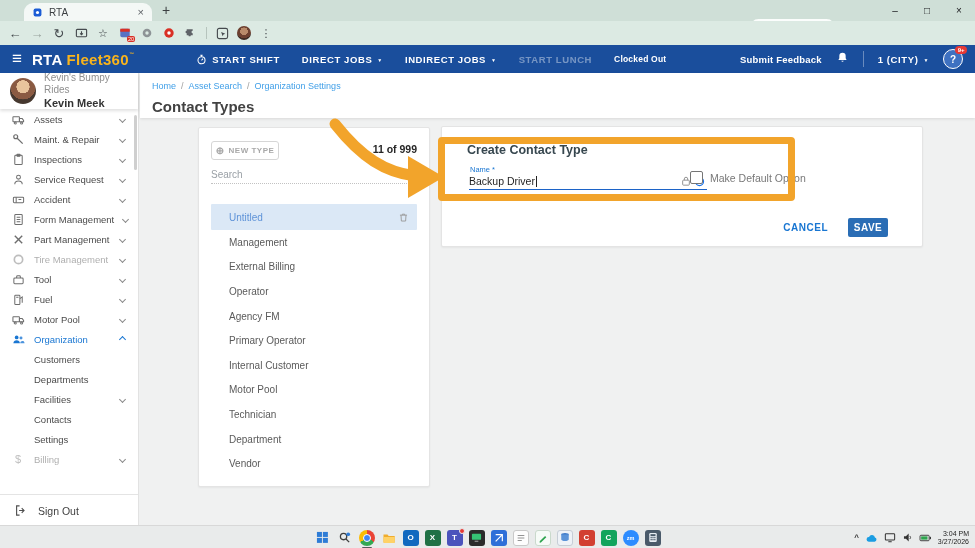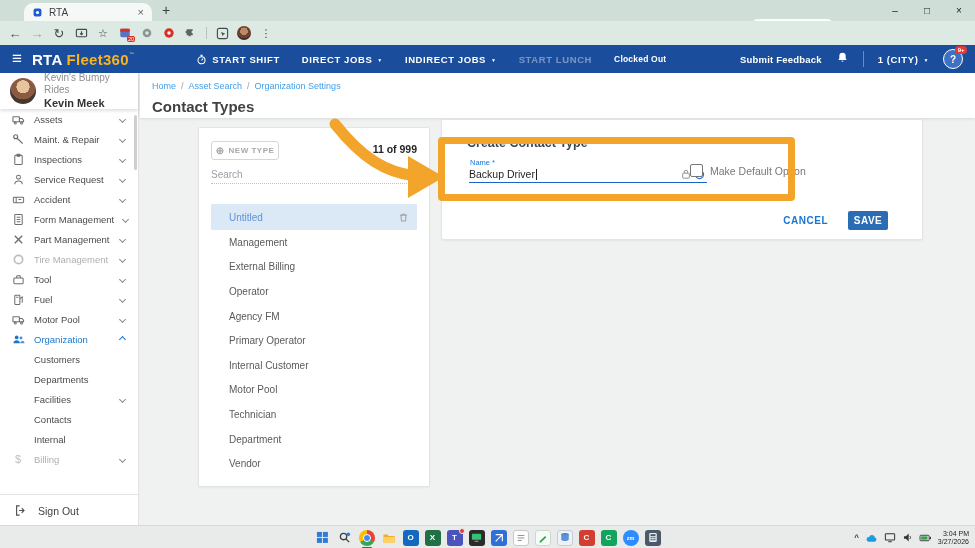--- a/index.html
+++ b/index.html
@@ -83,21 +83,21 @@
   .newtype-btn { position:absolute; left:12px; top:13px; width:68px; height:19px; border:1.5px solid #d6d6d6; border-radius:3px; display:flex; align-items:center; justify-content:center; gap:4px; color:#a8a8a8; font-size:8px; font-weight:bold; letter-spacing:.5px; background:#fff; }
   .newtype-btn .plus { font-size:10px; }
   .count { position:absolute; right:12px; top:15px; font-size:10.5px; font-weight:bold; color:#262626; }
   .search-input { position:absolute; left:12px; top:38px; right:12px; height:18px; border:none; border-bottom:1px dotted #c2c2c2; font-size:10px; color:#444; background:transparent; outline:none; font-family:"Liberation Sans", sans-serif; }
   .search-input::placeholder { color:#9aa0a6; }
   .rows { position:absolute; left:12px; right:12px; top:76px; }
   .row { height:24.6px; display:flex; align-items:center; padding-left:18px; font-size:10px; color:#5a5a5a; }
   .row.selected { background:#dbe8f6; color:#5f93d8; border-radius:1px; height:26px; padding-right:8px; }
   .row.selected .grow { flex:1; }
 
-  .form-card { left:301px; top:46px; width:482px; height:121px; }
+  .form-card { left:301px; top:53px; width:482px; height:121px; }
   .form-title { position:absolute; left:25px; top:16px; font-size:12.5px; font-weight:bold; color:#37474f; }
   .name-label { position:absolute; left:28px; top:38px; font-size:7.5px; color:#1976d2; }
   .name-field { position:absolute; left:27px; top:46px; width:238px; height:17px; border-bottom:1.5px solid #1c63c7; display:flex; align-items:center; }
   .name-text { font-size:10.5px; color:#1f1f1f; }
   .text-caret { display:inline-block; width:1px; height:11px; background:#222; margin-left:1px; }
   .field-icons { margin-left:auto; display:flex; align-items:center; gap:3px; padding-right:2px; }
   .checkbox-row { position:absolute; left:248px; top:44px; display:flex; align-items:center; gap:7px; }
   .checkbox { width:13px; height:13px; border:1.5px solid #757575; border-radius:2px; background:#fff; }
   .checkbox-label { font-size:10.5px; color:#787878; }
   .form-actions { position:absolute; right:34px; bottom:9px; display:flex; align-items:center; gap:20px; }
@@ -406,21 +406,21 @@
             <span class="lbl">Departments</span>
           </div>
         <div class="subrow">
             <span class="lbl">Facilities</span>
             <span class="chev"></span>
           </div>
         <div class="subrow">
             <span class="lbl">Contacts</span>
           </div>
         <div class="subrow">
-            <span class="lbl">Internal</span>
+            <span class="lbl">Settings</span>
           </div>
         <div class="srow dim">
             <span class="ic dollar">$</span>
             <span class="lbl">Billing</span>
             <span class="chev"></span>
           </div>
 
       </div>
       <div class="signout-wrap">
         <div class="signout">

